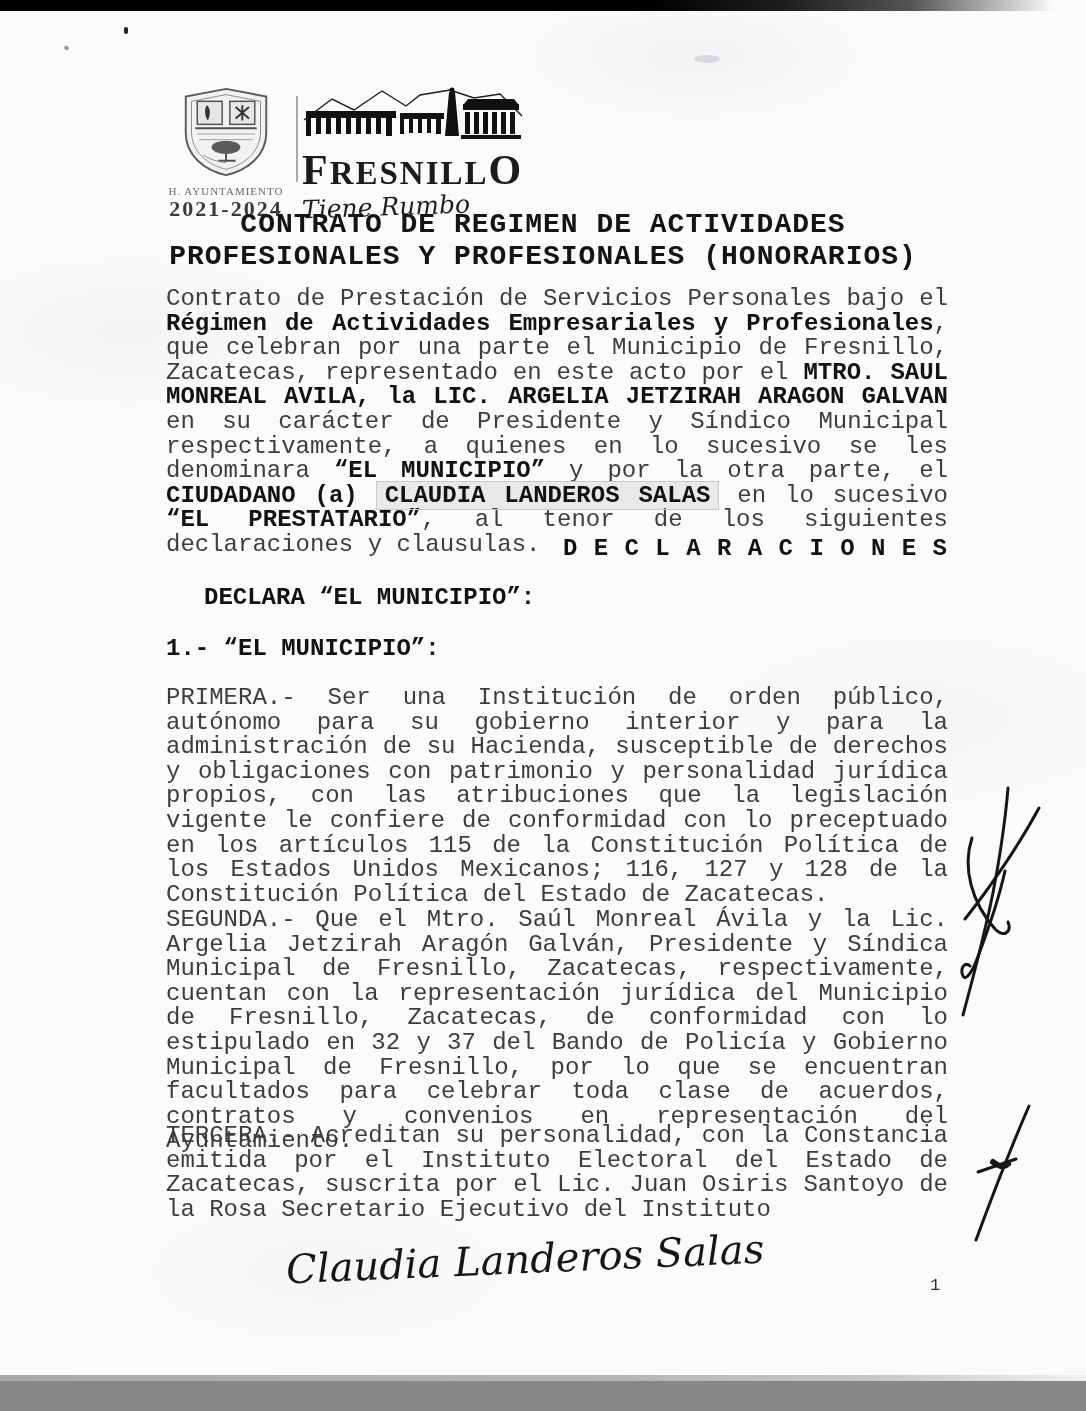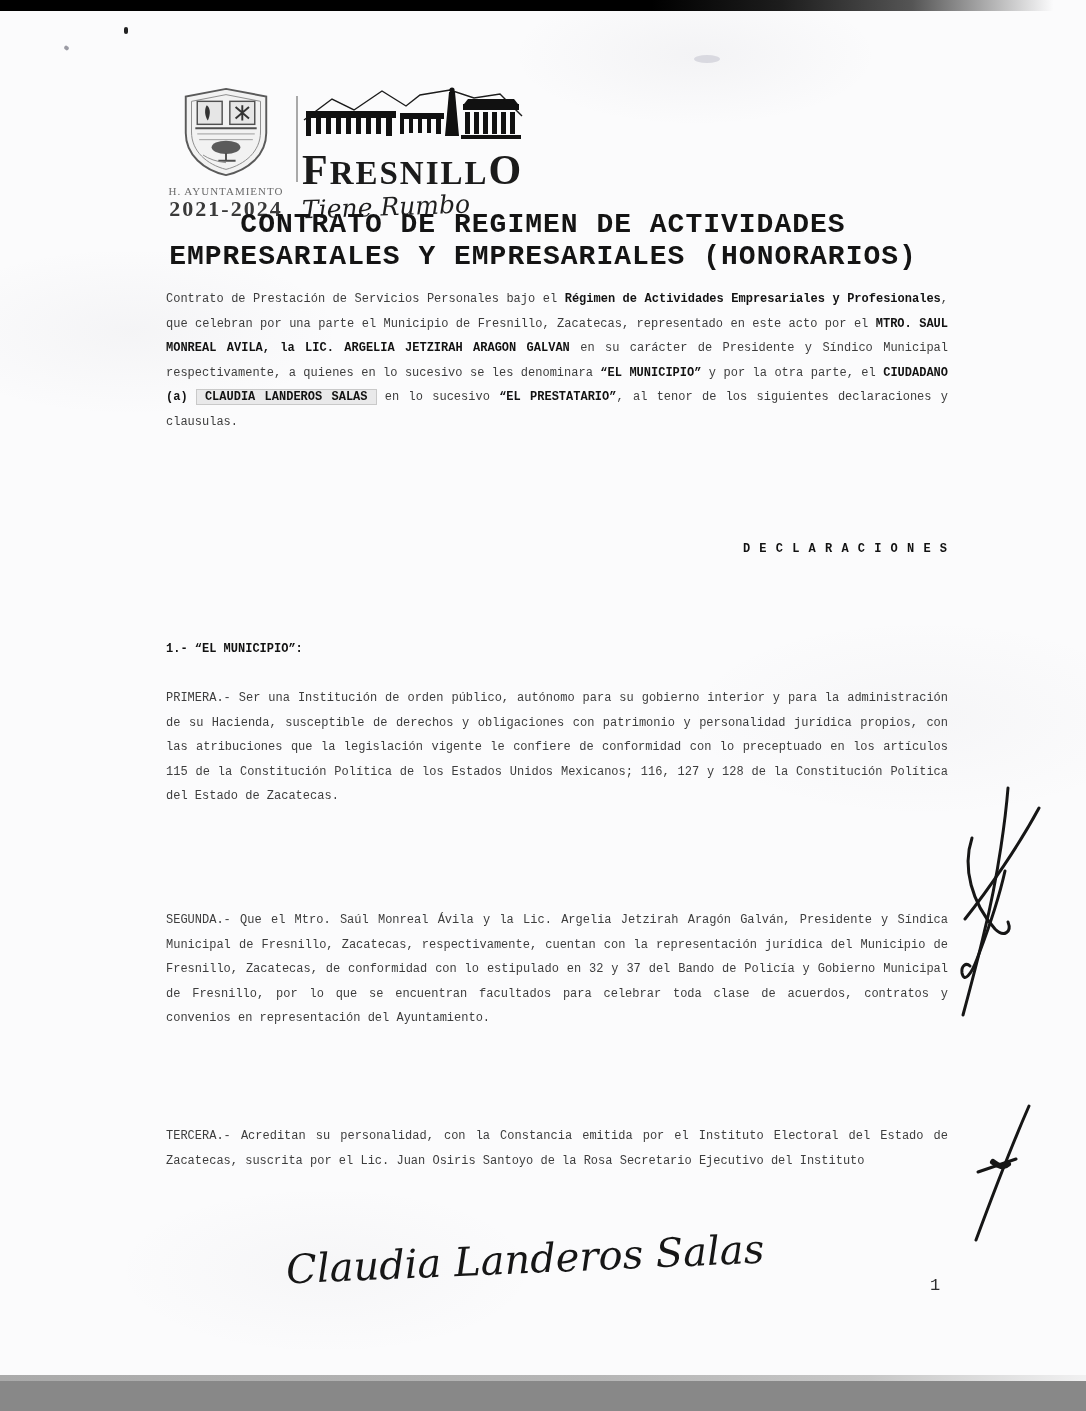--- a/index.html
+++ b/index.html
@@ -35,21 +35,21 @@
   .fresnillo { position:absolute; left:302px; top:86px; width:250px; text-align:left; }
   .wordmark { font-family:"Liberation Serif", serif; font-weight:bold; color:#1b1b1b; font-size:33px; letter-spacing:2px; line-height:1; margin-top:2px; white-space:nowrap; }
   .wordmark .big { font-size:42px; }
   .tagline { font-family:"DejaVu Serif", serif; font-style:italic; font-size:25px; color:#1e1e1e; transform:rotate(-2deg); margin-top:0px; }
 
   
   .doc-title { position:absolute; left:143px; top:209px; width:800px; text-align:center;
     font-weight:bold; color:#141414; font-size:28px; line-height:32px; letter-spacing:1px; }
 
   
-  .block { position:absolute; left:166px; width:782px; font-size:12px; line-height:24.6px; text-align:justify; }
+  .block { position:absolute; left:166px; width:782px; font-size:24px; line-height:24.6px; text-align:justify; }
   .b { font-weight:bold; color:#121212; }
   .hl { background:#e9e9ea; outline:1px solid #c9c9c9; padding:0 8px; }
   .center { text-align:right; }
   .bold-line { font-weight:bold; color:#121212; text-align:left; }
 
   .intro { top:287px; }
   .h-decl { top:537px; letter-spacing:1px; }
   .declara { top:586px; padding-left:38px; box-sizing:border-box; }
   .item1 { top:637px; }
   .primera { top:686px; }
@@ -127,27 +127,28 @@
       <rect x="199" y="26" width="5" height="22" fill="#111"></rect>
       <rect x="208" y="26" width="5" height="22" fill="#111"></rect>
       <rect x="159" y="49" width="60" height="4" fill="#111"></rect>
     </svg>
     <div class="wordmark"><span class="big">F</span><span>RESNILL</span><span class="big">O</span></div>
     <div class="tagline">Tiene Rumbo</div>
   </div>
 
   <div class="doc-title">
     <div>CONTRATO DE REGIMEN DE ACTIVIDADES</div>
-    <div>EMPRESARIALES Y EMPRESARIALES (HONORARIOS)</div>
+    <div>PROFESIONALES Y PROFESIONALES (HONORARIOS)</div>
   </div>
 
   <div class="block intro"><span>Contrato de Prestación de Servicios Personales bajo el </span><span class="b">Régimen de Actividades Empresariales y Profesionales</span><span>, que celebran por una parte el Municipio de Fresnillo, Zacatecas, representado en este acto por el </span><span class="b">MTRO. SAUL MONREAL AVILA, la LIC. ARGELIA JETZIRAH ARAGON GALVAN</span><span> en su carácter de Presidente y Síndico Municipal respectivamente, a quienes en lo sucesivo se les denominara </span><span class="b">“EL MUNICIPIO”</span><span> y por la otra parte, el </span><span class="b">CIUDADANO (a) </span><span class="b hl">CLAUDIA LANDEROS SALAS</span><span> en lo sucesivo </span><span class="b">“EL PRESTATARIO”</span><span>, al tenor de los siguientes declaraciones y clausulas.</span></div>
 
   <div class="block h-decl center b">D E C L A R A C I O N E S</div>
 
+  <div class="block declara bold-line">DECLARA “EL MUNICIPIO”:</div>
 
   <div class="block item1 bold-line">1.- “EL MUNICIPIO”:</div>
 
   <div class="block primera">PRIMERA.- Ser una Institución de orden público, autónomo para su gobierno interior y para la administración de su Hacienda, susceptible de derechos y obligaciones con patrimonio y personalidad jurídica propios, con las atribuciones que la legislación vigente le confiere de conformidad con lo preceptuado en los artículos 115 de la Constitución Política de los Estados Unidos Mexicanos; 116, 127 y 128 de la Constitución Política del Estado de Zacatecas.</div>
 
   <div class="block segunda">SEGUNDA.- Que el Mtro. Saúl Monreal Ávila y la Lic. Argelia Jetzirah Aragón Galván, Presidente y Síndica Municipal de Fresnillo, Zacatecas, respectivamente, cuentan con la representación jurídica del Municipio de Fresnillo, Zacatecas, de conformidad con lo estipulado en 32 y 37 del Bando de Policía y Gobierno Municipal de Fresnillo, por lo que se encuentran facultados para celebrar toda clase de acuerdos, contratos y convenios en representación del Ayuntamiento.</div>
 
   <div class="block tercera">TERCERA.- Acreditan su personalidad, con la Constancia emitida por el Instituto Electoral del Estado de Zacatecas, suscrita por el Lic. Juan Osiris Santoyo de la Rosa Secretario Ejecutivo del Instituto</div>
 
   <svg class="initials1" width="100" height="240" viewBox="0 0 100 240">

